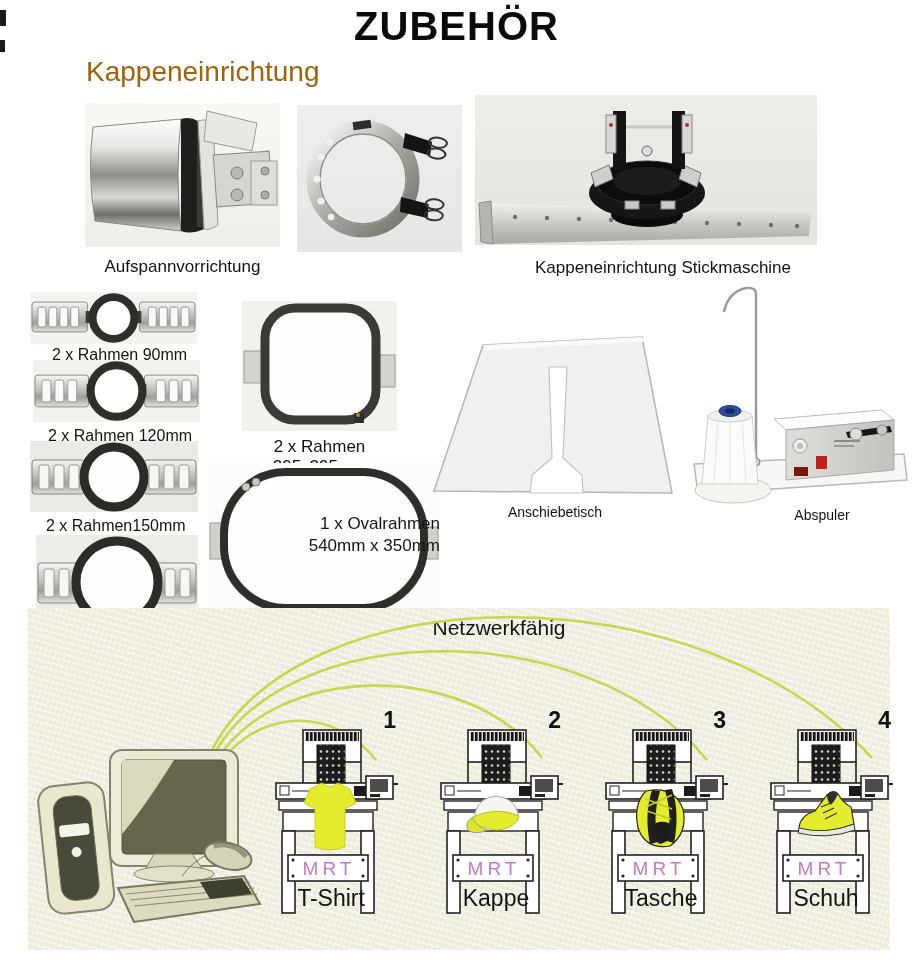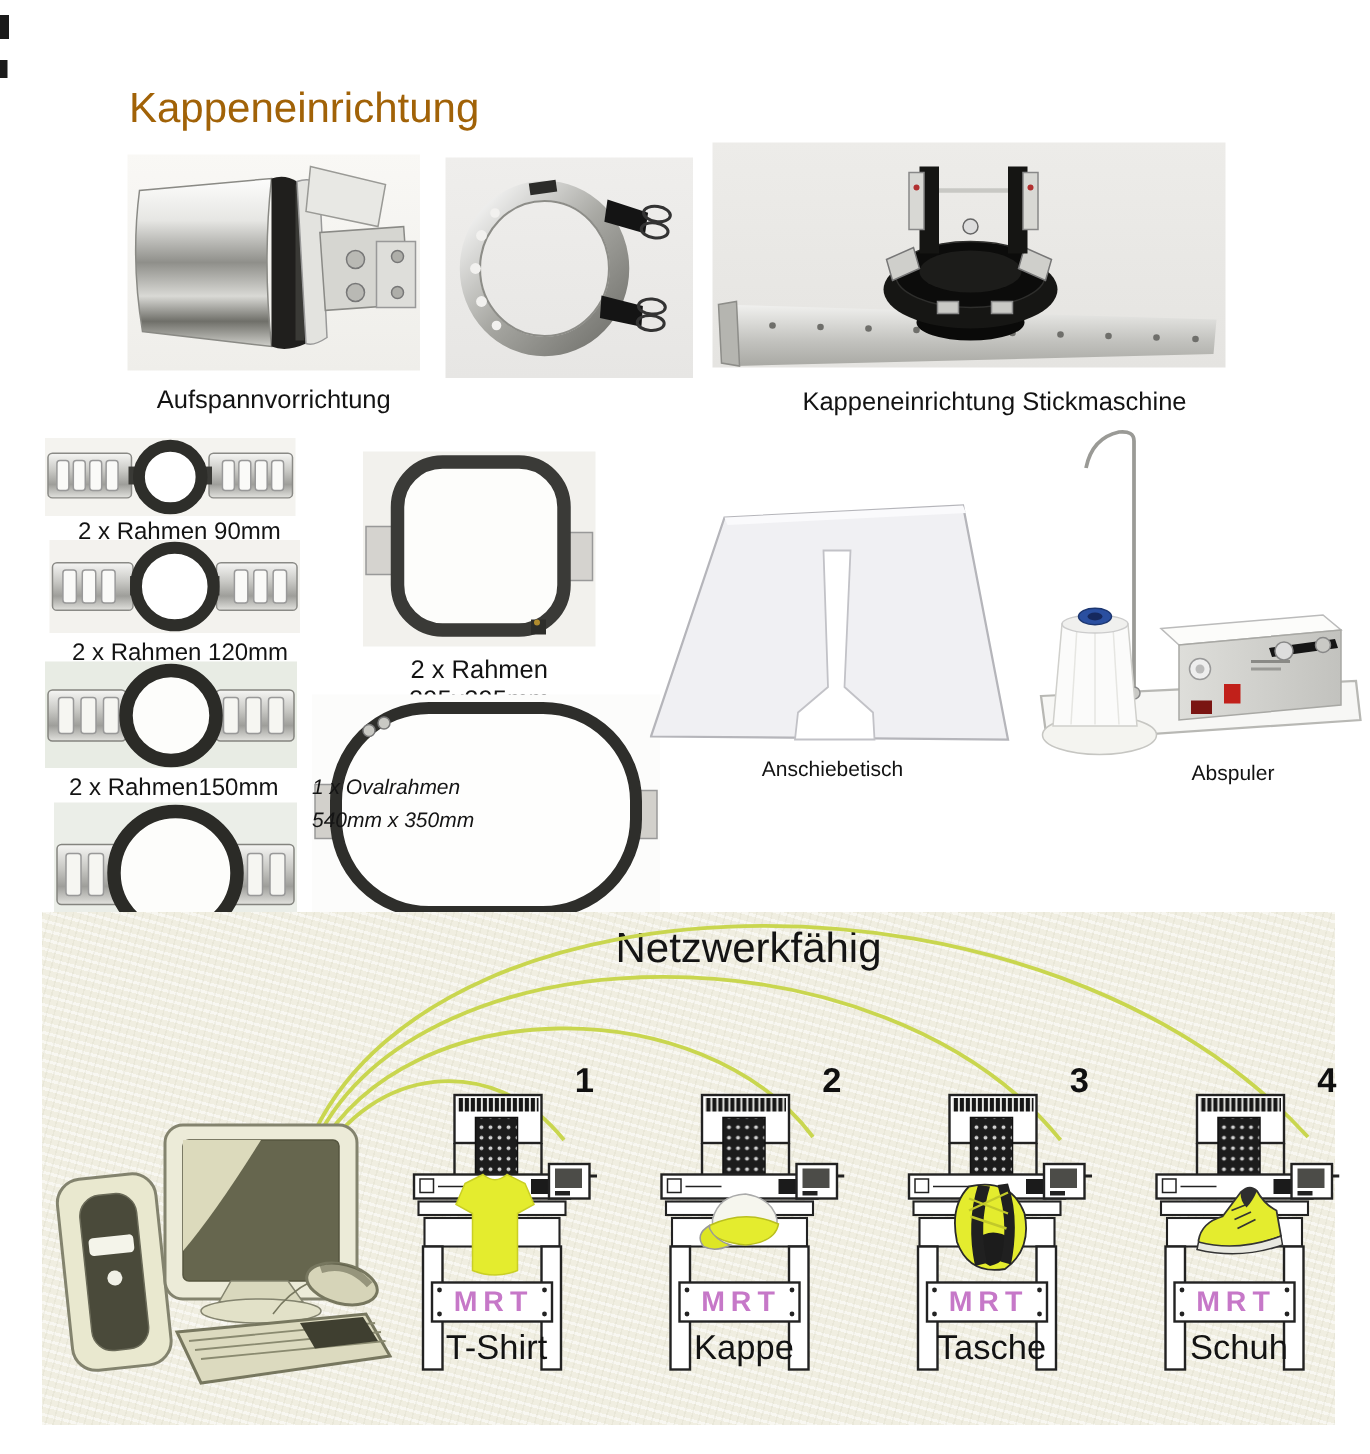--- a/index.html
+++ b/index.html
@@ -7,36 +7,36 @@
         font-family:"Liberation Sans",sans-serif;color:#111;overflow:hidden;}
   .abs{position:absolute;}
   .page-title{top:4px;left:0;right:0;text-align:center;font-size:40px;font-weight:bold;letter-spacing:1px;color:#0a0a0a;}
   .section-heading{left:86px;top:56px;font-size:28px;color:#a16207;}
   .photo{position:absolute;overflow:hidden;}
   .photo svg{display:block;width:100%;height:100%;}
   .cap{position:absolute;font-size:17px;color:#131313;white-space:nowrap;}
   .cap.sm{font-size:16px;}
   .center{text-align:center;white-space:normal;}
   .big{font-size:14px;}
-  .oval-label{position:absolute;left:0;right:0;top:50px;text-align:left;font-size:14px;line-height:22px;color:#141414;font-style:italic;}
+  .oval-label{position:absolute;left:0;right:0;top:50px;text-align:right;font-size:17px;line-height:22px;color:#141414;}
   
   .net-panel{left:28px;top:608px;width:862px;height:342px;
      background-color:#f0eee1;
      background-image:
        repeating-linear-gradient(105deg, rgba(168,168,138,.10) 0 1px, transparent 1px 5px),
        repeating-linear-gradient(15deg, rgba(255,255,255,.55) 0 2px, transparent 2px 6px);}
   .net-heading{top:8px;left:0;width:100%;box-sizing:border-box;padding-left:80px;text-align:center;
-     font-size:28px;color:#141414;}
+     font-size:21px;color:#141414;}
   .lines-svg{left:0;top:0;width:862px;height:342px;}
   .computer{left:4px;top:128px;width:232px;height:212px;}
   .machine{position:absolute;top:97px;width:128px;height:215px;}
   .machine svg.m-draw{position:absolute;left:0;top:22px;width:128px;height:190px;}
   .m-number{position:absolute;top:2px;right:2px;font-size:23px;font-weight:bold;color:#101010;}
   .m-brand{position:absolute;top:153px;left:19px;width:80px;text-align:center;
-     font-size:19px;font-weight:bold;letter-spacing:4px;color:#c678c8;}
+     font-size:19px;font-weight:normal;letter-spacing:4px;color:#c678c8;}
   .m-label{position:absolute;top:180px;left:16px;width:90px;text-align:center;font-size:23px;color:#131313;}
   .scan-mark{position:absolute;left:0;background:#1a1a1a;}
 </style>
 </head>
 <body>
 
 <div class="page">
 
   <svg width="0" height="0" style="position:absolute" aria-hidden="true">
     <defs>
@@ -100,20 +100,21 @@
           <circle cx="93" cy="133" r="1.6" fill="#222"></circle>
         <circle cx="23" cy="149" r="1.6" fill="#222"></circle>
           <circle cx="93" cy="149" r="1.6" fill="#222"></circle>
       </symbol>
     </defs>
   </svg>
 
   <div class="scan-mark" style="top:10px;width:6px;height:16px;"></div>
   <div class="scan-mark" style="top:40px;width:5px;height:12px;"></div>
 
+  <div class="abs page-title">ZUBEHÖR</div>
   <div class="abs section-heading">Kappeneinrichtung</div>
 
   <div class="photo" style="left:85px;top:103px;width:195px;height:144px;background:linear-gradient(#f9f8f5,#efeeea);">
     <svg viewBox="0 0 195 144">
       <path d="M8,24 Q2,70 10,118 L96,128 Q90,70 96,16 Z" fill="url(#metalBody)" stroke="#8a8a85"></path>
       <path d="M96,16 Q105,13 113,18 L119,126 Q106,132 96,128 Z" fill="#201f1d"></path>
       <rect x="112" y="20" width="6" height="104" fill="#3a3a36"></rect>
       <path d="M113,18 Q122,15 128,20 L133,122 Q124,128 119,126 Z" fill="#e3e3df" stroke="#999"></path>
       <polygon points="122,8 172,20 167,48 119,38" fill="#e8e8e4" stroke="#9a9a96"></polygon>
       <rect x="130" y="50" width="56" height="52" fill="#d6d6d1" stroke="#8a8a86" transform="rotate(-4 158 76)"></rect>

